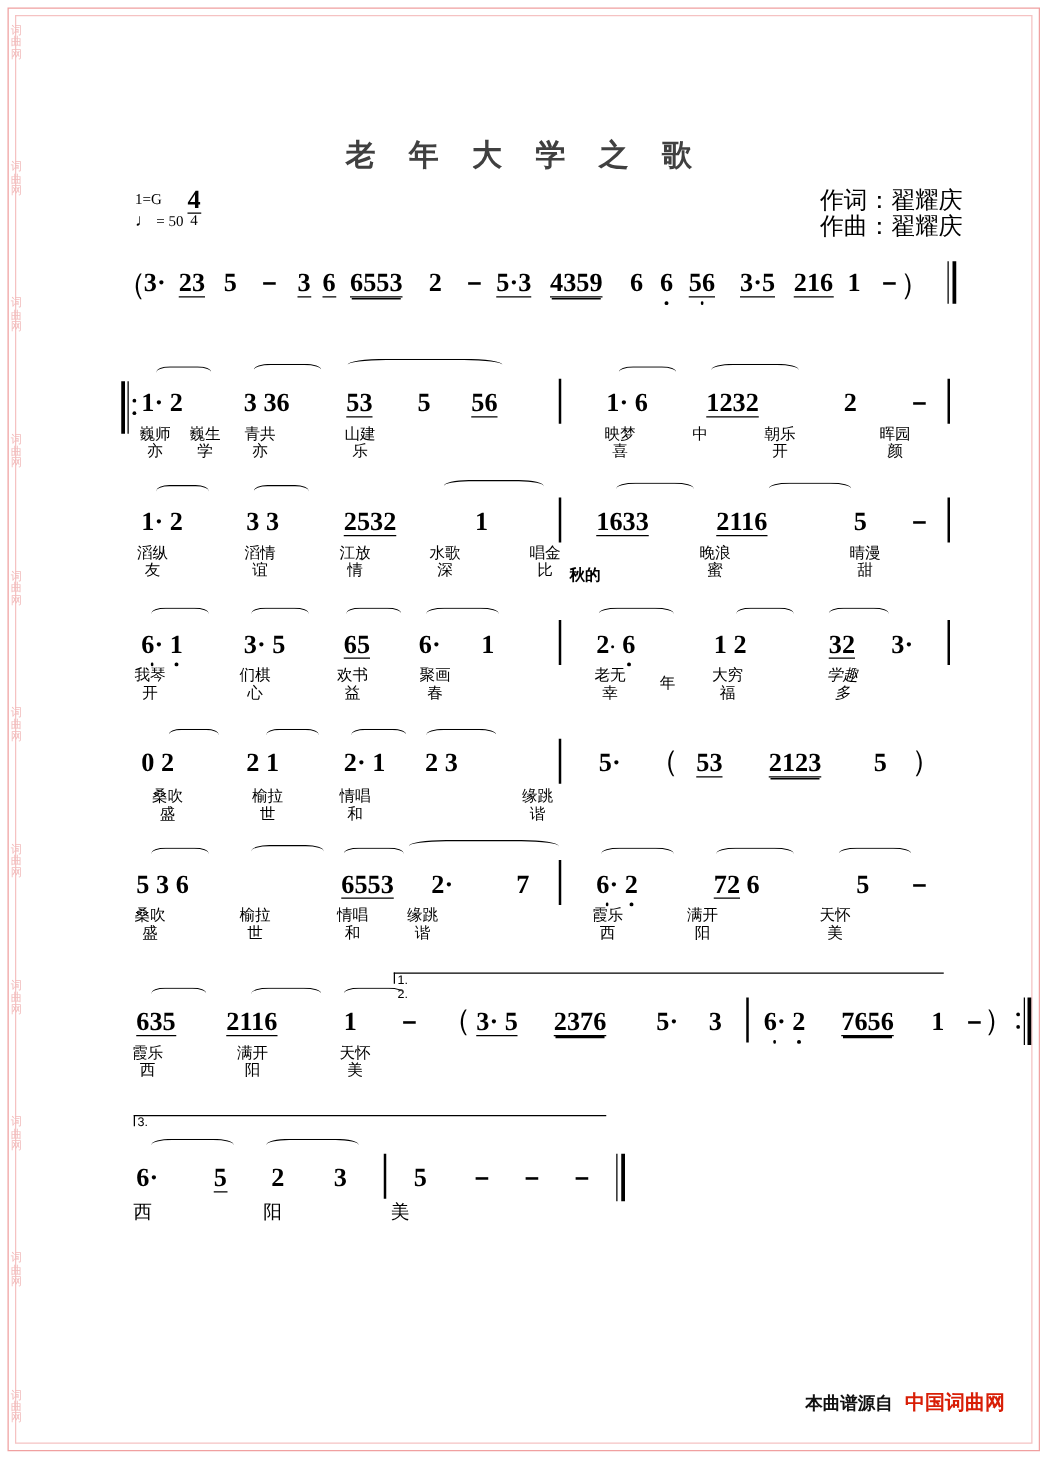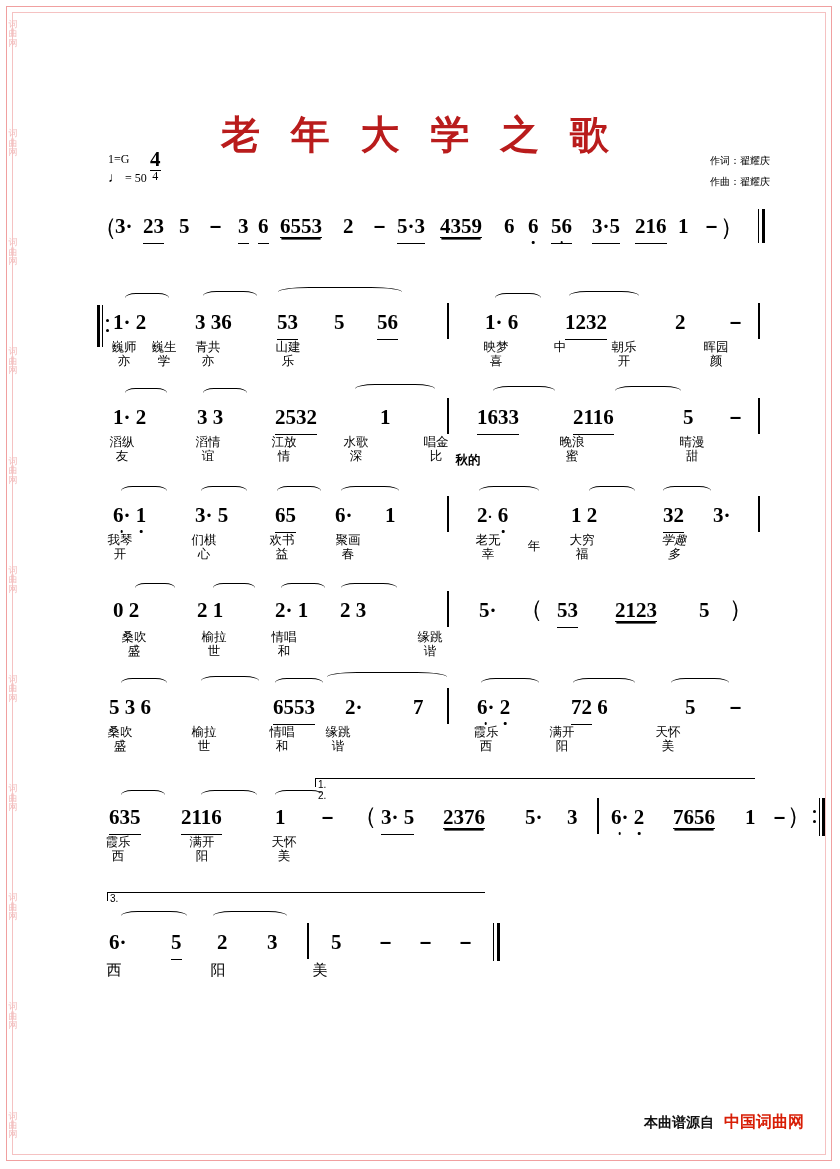--- a/index.html
+++ b/index.html
@@ -30,27 +30,27 @@
   }
   .wm{
     font-size:9px;color:#f2bcbc;line-height:1.05;text-align:center;
     font-family:"Liberation Sans", sans-serif;
     letter-spacing:0px;
   }
   .wm span{display:block;}
 
   .title{
     position:absolute;top:108px;left:0;width:840px;text-align:center;
-    font-size:39px;font-weight:bold;letter-spacing:10px;
+    font-size:24px;font-weight:bold;letter-spacing:10px;
     font-family:"Liberation Sans", sans-serif;
-    color:#b91c1c;
+    color:#404040;
   }
   .credits{
     position:absolute;top:150px;right:70px;text-align:left;
-    font-size:10px;line-height:21px;
+    font-size:19px;line-height:21px;
     font-family:"Liberation Sans", sans-serif;
   }
   .keyblock{
     position:absolute;left:108px;top:152px;
     font-size:12px;font-family:"Liberation Serif", serif;
   }
   .keyblock .k1{position:absolute;left:0;top:0;white-space:nowrap;}
   .keyblock .frac{position:absolute;left:42px;top:-4px;text-align:center;font-size:12px;line-height:11px;}
   .keyblock .frac .num{display:block;}
   .keyblock .frac .den{display:block;border-top:1px solid #000;}
@@ -63,21 +63,21 @@
   }
   .cell{
     position:absolute;
     text-align:center;
     font-family:"Liberation Serif", serif;
   }
   .num{
     font-size:21px;font-weight:bold;letter-spacing:0px;white-space:nowrap;
     line-height:22px;
   }
-  .under1{border-bottom:1.6px solid #000;padding-bottom:7px;display:inline-block;line-height:19px;}
+  .under1{border-bottom:1.6px solid #000;padding-bottom:1px;display:inline-block;line-height:19px;}
   .under2{
     display:inline-block;line-height:19px;
     border-bottom:1.6px solid #000;padding-bottom:1px;
     box-shadow:0 3px 0 -1.4px #000;
   }
   .dot-below{position:relative;}
   .dot-below::after{
     content:"";position:absolute;left:50%;bottom:-6px;width:2.6px;height:2.6px;
     background:#000;border-radius:50%;transform:translateX(-50%);
   }

